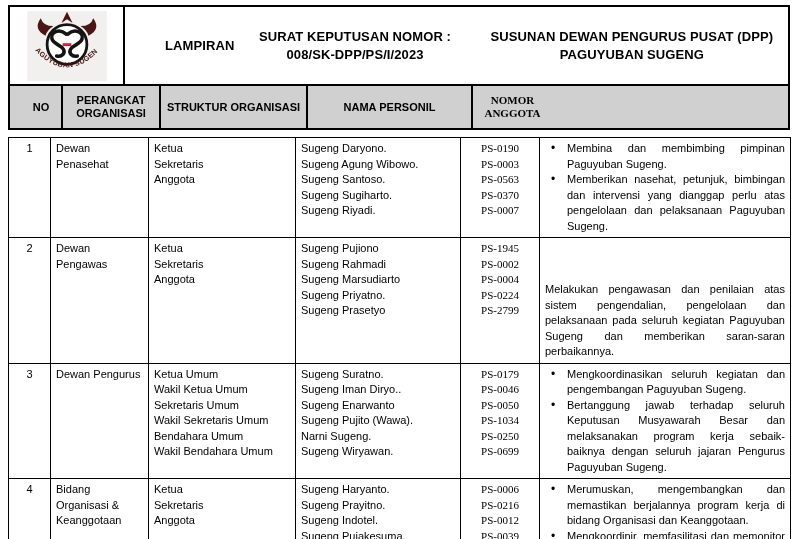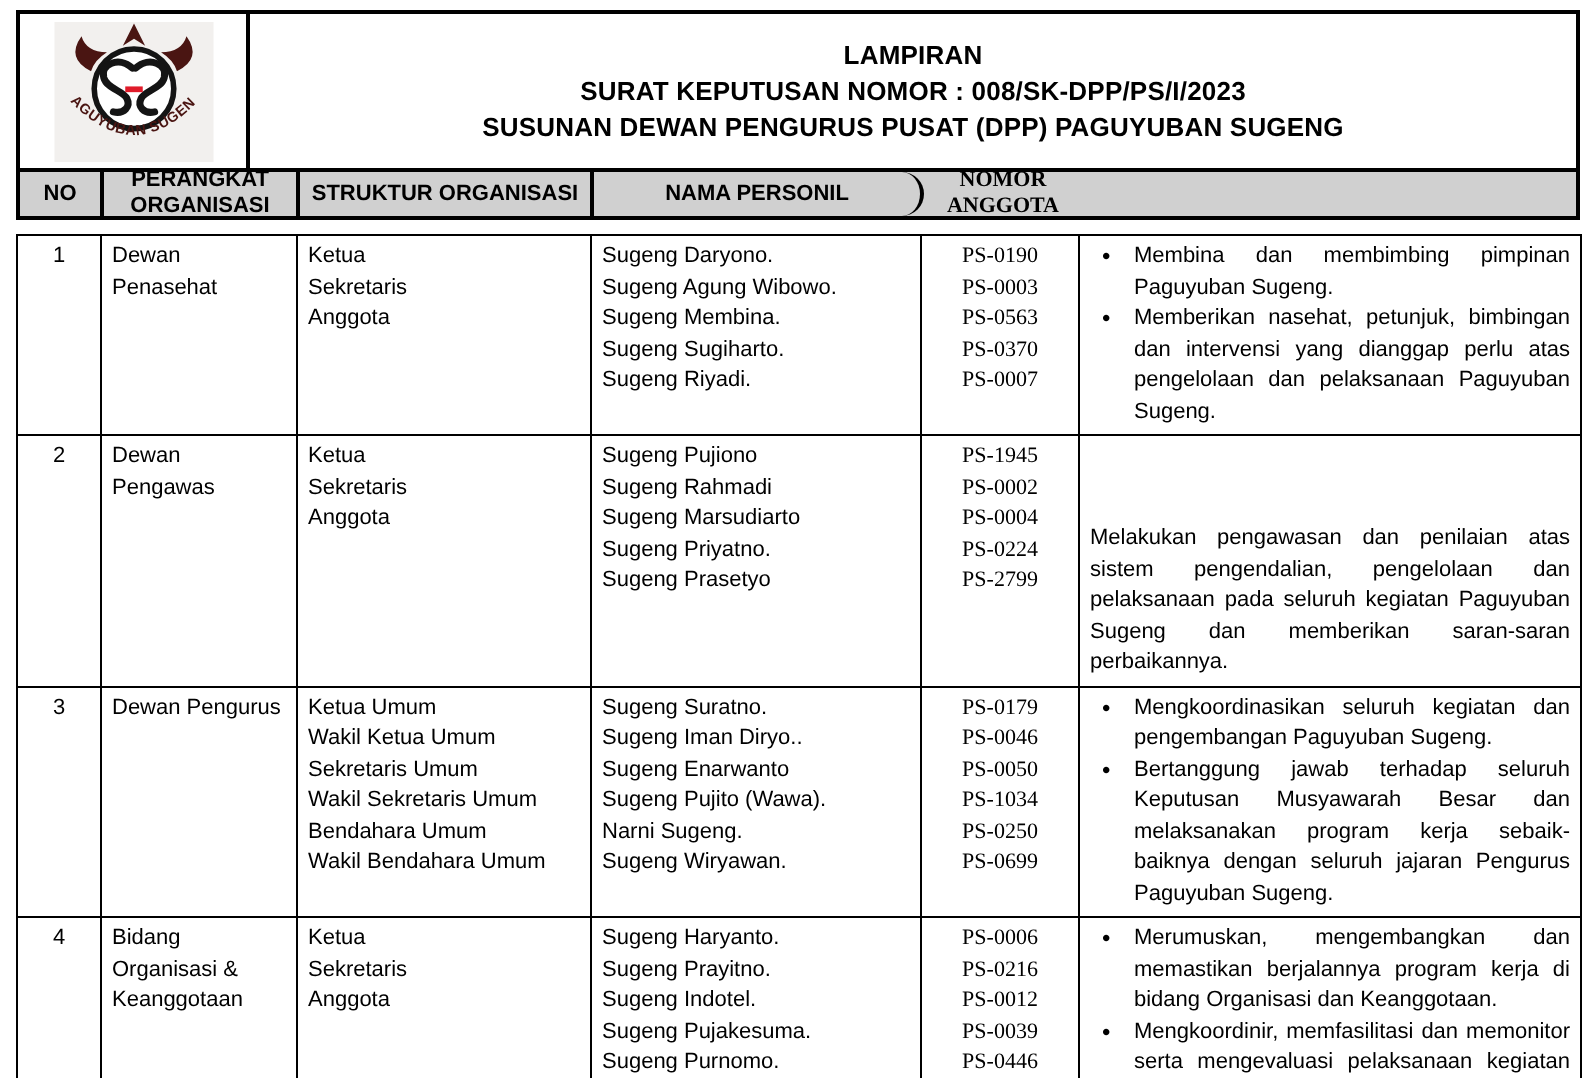--- a/index.html
+++ b/index.html
@@ -21,49 +21,51 @@
     height: 79px;
   }
   .logo-cell {
     width: 115px; flex: 0 0 115px;
     border-right: 2px solid #000;
     display: flex; align-items: center; justify-content: center;
   }
   .logo-cell svg { width: 82px; height: 70px; }
   .title-cell {
     flex: 1;
-    display: flex; flex-direction: column;
+    display: flex; 
     align-items: center; justify-content: center;
     text-align: center;
+    padding-left: 40px;
   }
   .title-line {
     font-weight: bold; font-size: 13px; line-height: 18px;
     letter-spacing: 0.1px;
   }
 
   
   .col-head {
     display: flex;
     border: 2px solid #000;
     background: #d0d0d0;
-    height: 26px;
+    height: 46px;
+    padding-left: 11px;
   }
   .col-head .hc {
     display: flex; align-items: center; justify-content: center;
     text-align: center;
     font-weight: bold; font-size: 11px; line-height: 13px;
     border-right: 2px solid #000;
     padding: 1px 2px;
   }
   .col-head .hc:last-child { border-right: none; }
 
   .w-no   { width: 42px;  flex: 0 0 42px; }
   .w-per  { width: 98px;  flex: 0 0 98px; }
   .w-str  { width: 147px; flex: 0 0 147px; }
-  .w-nam  { width: 165px; flex: 0 0 165px; border-radius: 12px; }
+  .w-nam  { width: 165px; flex: 0 0 165px; }
   .w-nom  { width: 79px;  flex: 0 0 79px; font-family: Liberation Serif, serif; }
   .w-tug  { width: 251px; flex: 0 0 251px; }
 
   
   table.body {
     margin-top: 7px;
     border-collapse: collapse;
     table-layout: fixed;
     width: 782px;
     font-size: 11px;
@@ -137,21 +139,21 @@
     </colgroup>
     <tbody>
         <tr style="height:87px">
       <td class="c-no">1</td>
       <td>Dewan Penasehat</td>
       <td class="prelines">Ketua
 Sekretaris
 Anggota</td>
       <td class="prelines">Sugeng Daryono.
 Sugeng Agung Wibowo.
-Sugeng Membina.
+Sugeng Santoso.
 Sugeng Sugiharto.
 Sugeng Riyadi.</td>
       <td class="c-nom prelines">PS-0190
 PS-0003
 PS-0563
 PS-0370
 PS-0007</td>
       <td>
         <div class="bullet">Membina dan membimbing pimpinan Paguyuban Sugeng.</div>
         <div class="bullet">Memberikan nasehat, petunjuk, bimbingan dan intervensi yang dianggap perlu atas pengelolaan dan pelaksanaan Paguyuban Sugeng.</div>

